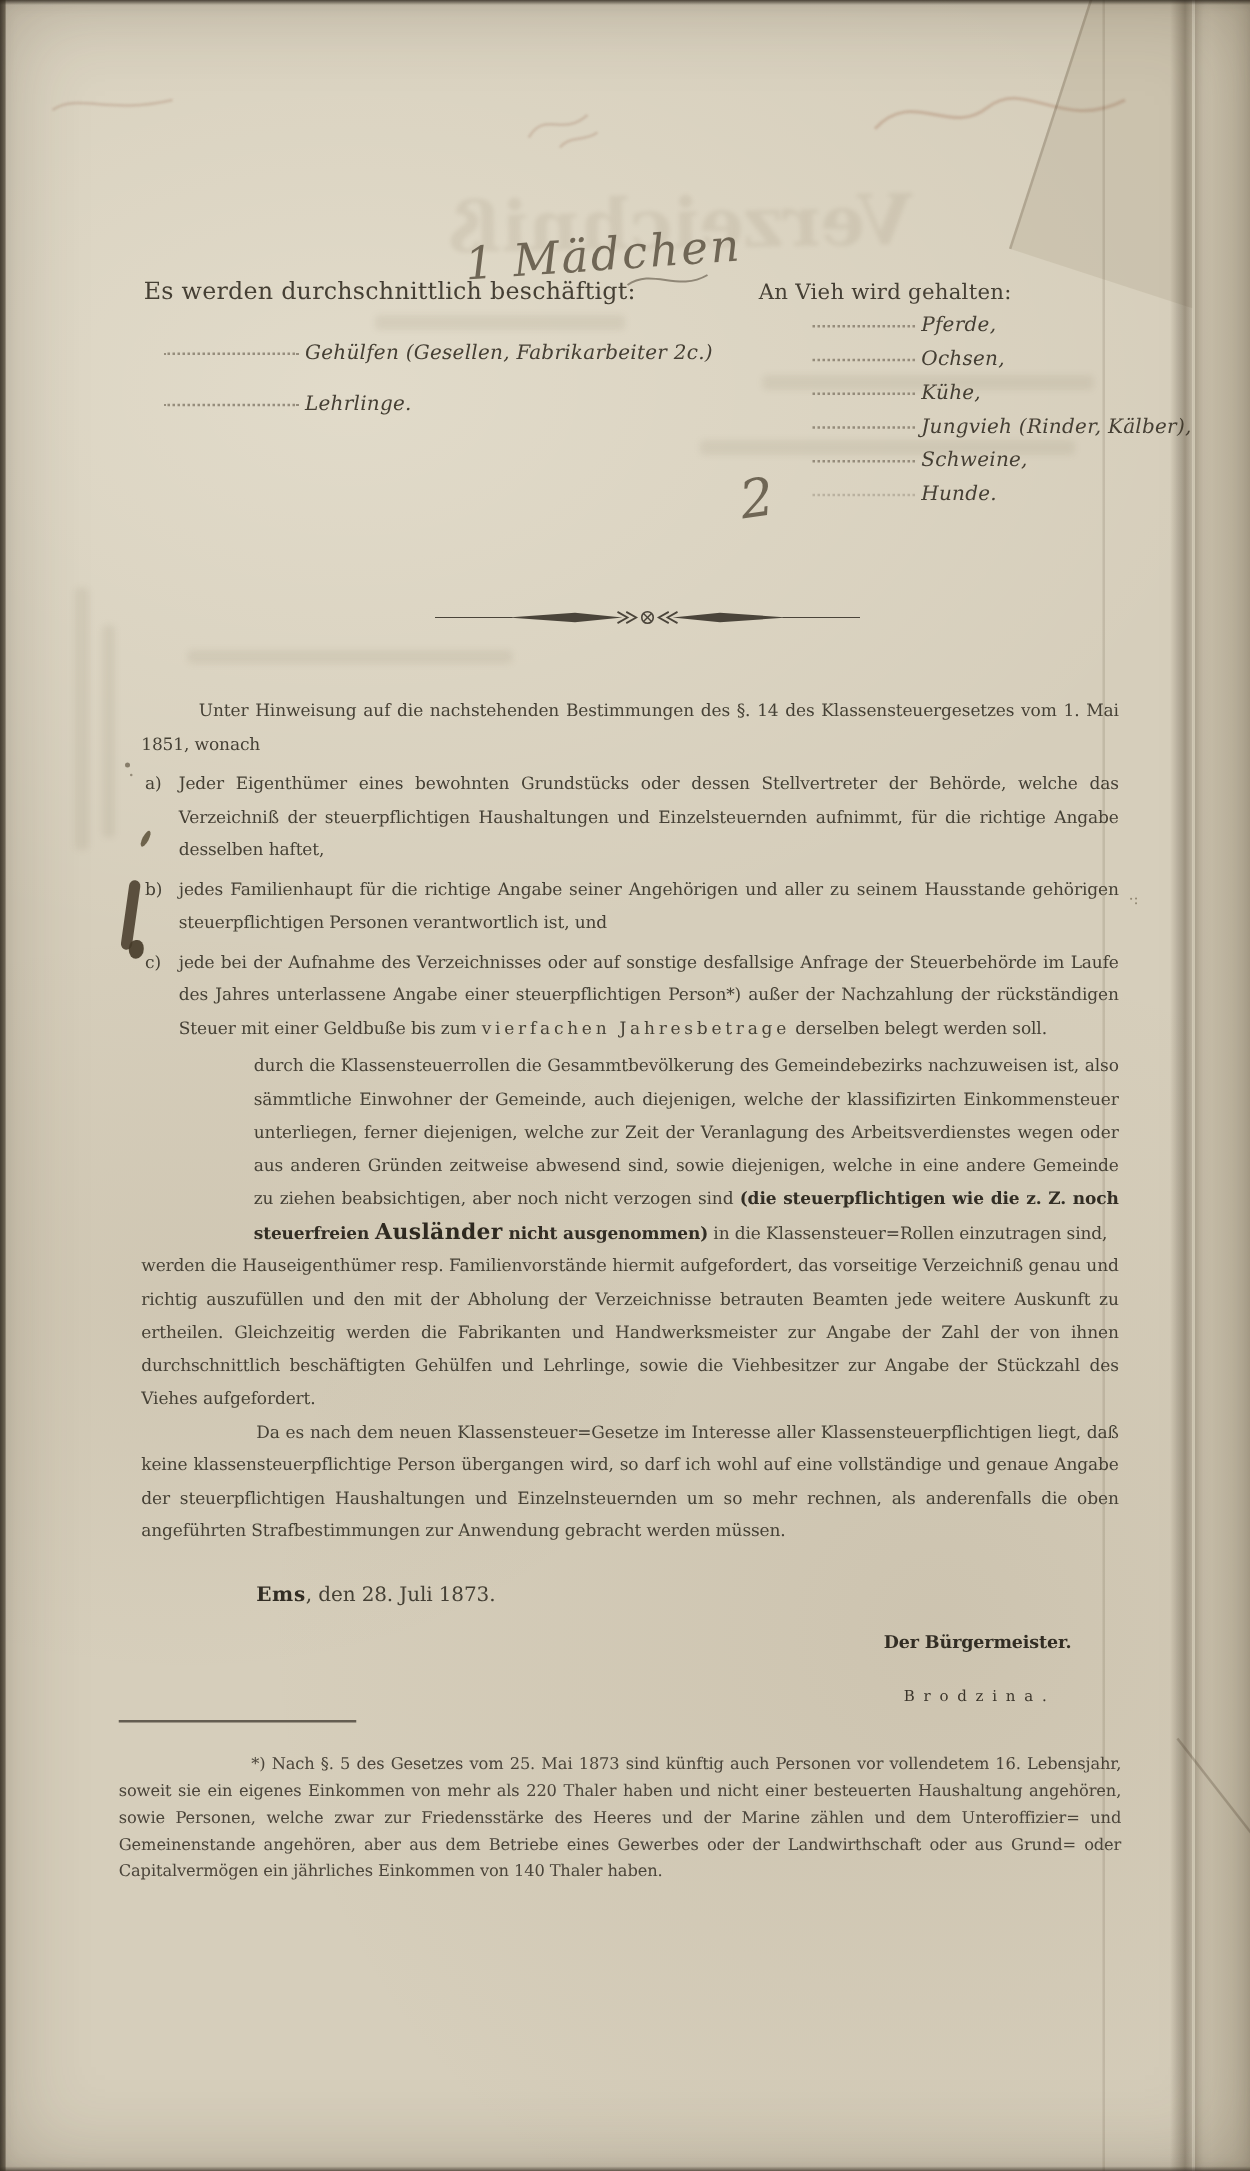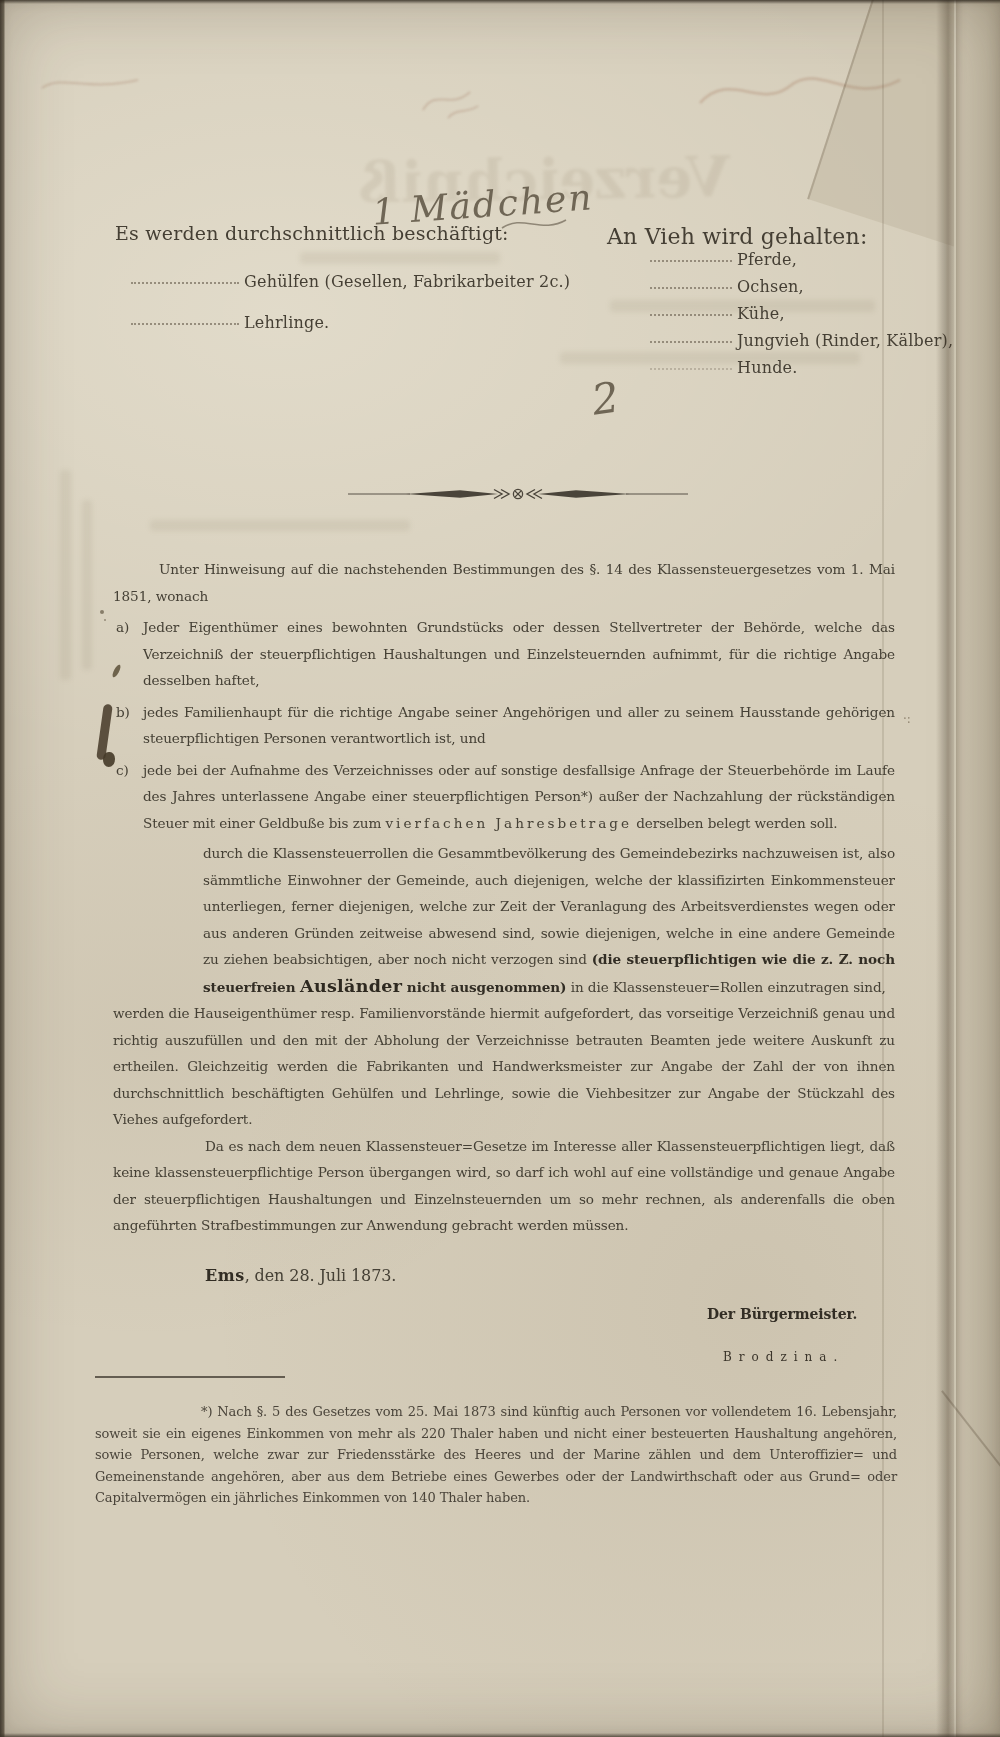--- a/index.html
+++ b/index.html
@@ -37,25 +37,25 @@
   .ghost-bar { position:absolute; background:rgba(122,106,80,.10); filter:blur(2.5px); border-radius:4px; }
   .gb1 { left:610px; top:300px; width:265px; height:12px; }
   .gb2 { left:560px; top:352px; width:300px; height:12px; }
   .gb3 { left:300px; top:252px; width:200px; height:12px; }
   .gb4 { left:150px; top:520px; width:260px; height:11px; }
   .gb5 { left:60px;  top:470px; width:11px;  height:210px; }
   .gb6 { left:82px;  top:500px; width:10px;  height:170px; }
   .ghost-hw { position:absolute; filter:blur(1px); }
   
   .emp-intro { position:absolute; left:115px; top:222px; font-size:19px; letter-spacing:.2px; }
-  .ls-heading { position:absolute; left:607px; top:224px; font-size:22px; letter-spacing:.2px; }
+  .ls-heading { position:absolute; left:607px; top:224px; font-size:17px; letter-spacing:.2px; }
   .hand { font-style:italic; color:rgba(92,82,66,.85); font-family:"DejaVu Serif", serif; }
   .hand-maedchen { position:absolute; left:372px; top:184px; font-size:36px; transform:rotate(-4deg); letter-spacing:2px; }
   .hand-two { position:absolute; left:592px; top:374px; font-size:42px; transform:rotate(-8deg); }
-  .form-row { display:flex; align-items:baseline; font-size:16px; height:27px; letter-spacing:.2px; }
+  .form-row { display:flex; align-items:baseline; font-size:16px; height:27px; letter-spacing:.2px;font-style:italic; }
   .leader { display:inline-block; border-bottom:2px dotted #7e7464; opacity:.75; margin-right:5px; transform:translateY(-3px); }
   .leader-s { width:82px; }
   .leader-l { width:108px; }
   .ls-rows { position:absolute; left:650px; top:250px; }
   .emp-rows { position:absolute; left:131px; top:272px; }
   .emp-rows .form-row + .form-row { margin-top:14px; }
   
   .divider { position:absolute; left:348px; top:486px; }
   
   .body-flow { position:absolute; left:113px; top:556px; width:782px;
@@ -141,20 +141,24 @@
     </div>
     <div class="form-row">
       <span class="leader leader-s"></span>
       <span>Kühe,</span>
     </div>
     <div class="form-row">
       <span class="leader leader-s"></span>
       <span>Jungvieh (Rinder, Kälber),</span>
     </div>
     <div class="form-row">
+      <span class="leader leader-s"></span>
+      <span>Schweine,</span>
+    </div>
+    <div class="form-row">
       <span class="leader leader-s" style="opacity:.35"></span>
       <span>Hunde.</span>
     </div>
   </div>
   <div class="hand hand-two">2</div>
 
   <svg class="divider" width="340" height="16">
     <line x1="0" y1="8" x2="62" y2="8" stroke="#4a443a" stroke-width="0.9"></line>
     <polygon points="58,8 112,4.2 150,8 112,11.8" fill="#4a443a"></polygon>
     <polyline points="146,3.5 154,8 146,12.5" fill="none" stroke="#4a443a" stroke-width="1.4"></polyline>

